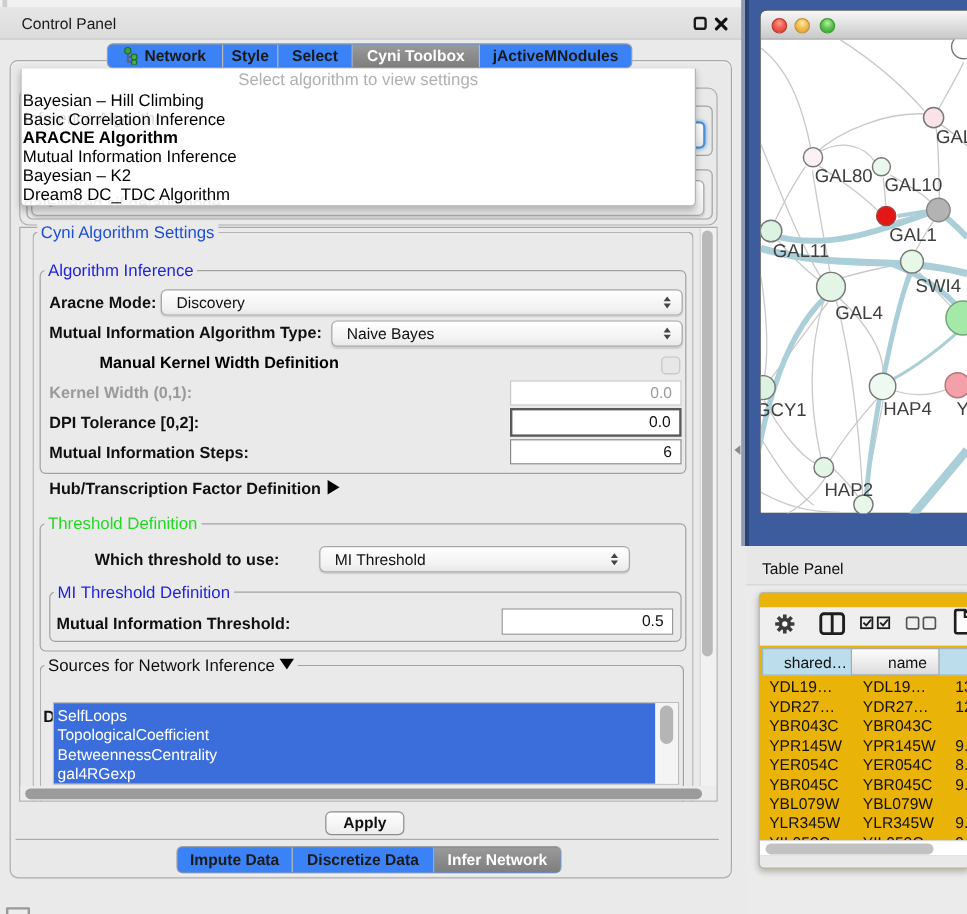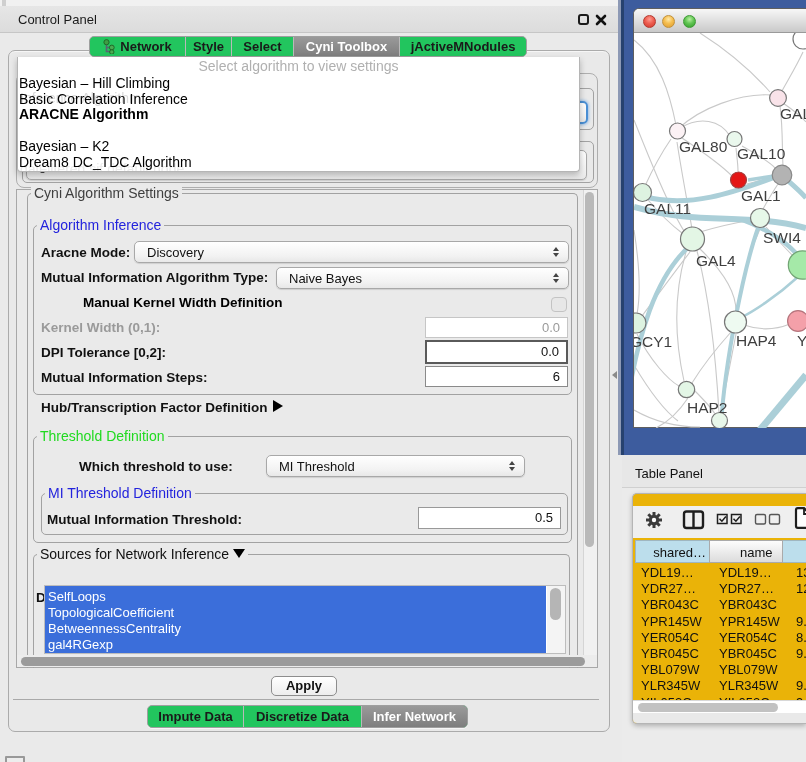--- a/index.html
+++ b/index.html
@@ -8,21 +8,21 @@
 .abs { position:absolute; }
 .group { position:absolute; border:1px solid #a2a2a2; border-radius:5px; }
 .gtitle { position:absolute; top:-9px; left:3px; background:#eaeaea; padding:0 3px; font-size:14px; line-height:17px; white-space:nowrap; }
 .blab { position:absolute; font-weight:bold; white-space:nowrap; font-size:13.5px; }
 .combo { position:absolute; background:linear-gradient(#ffffff,#f2f2f2 70%,#e8e8e8); border:1px solid #a8a8a8; border-radius:5px; box-shadow:0 1px 1px rgba(0,0,0,0.12); }
 .combo .ct { position:absolute; left:12px; top:50%; transform:translateY(-50%); white-space:nowrap; }
 .arr { position:absolute; right:8px; top:50%; width:7px; height:14px; transform:translateY(-50%); }
 .arr:before { content:""; position:absolute; left:0; top:2px; border-left:3px solid transparent; border-right:3px solid transparent; border-bottom:4px solid #444; }
 .arr:after { content:""; position:absolute; left:0; bottom:2px; border-left:3px solid transparent; border-right:3px solid transparent; border-top:4px solid #444; }
 .field { position:absolute; background:#fff; border:1px solid #999; text-align:right; padding-right:7px; line-height:20px; }
-.seg { position:absolute; display:flex; background:#22c55e; border:1px solid #9f9f9f; border-radius:5px; overflow:hidden; box-shadow:0 1px 0 rgba(255,255,255,0.6); }
+.seg { position:absolute; display:flex; background:#3b82f6; border:1px solid #9f9f9f; border-radius:5px; overflow:hidden; box-shadow:0 1px 0 rgba(255,255,255,0.6); }
 .seg div { display:flex; align-items:center; justify-content:center; font-weight:bold; color:#1a1a1a; border-right:1px solid #b9b9b9; }
 .seg div:last-child { border-right:none; }
 .seg div.sel { background:linear-gradient(#9a9a9a,#7e7e7e); color:#fff; }
 </style>
 </head>
 <body>
 
 <div class="abs" style="left:0;top:0;width:622px;height:762px;background:#eaeaea;"></div>
 <div class="abs" style="left:0;top:0;width:618px;height:6px;background:#f1f1f1;"></div>
 <div class="abs" style="left:2px;top:0;width:4px;height:6px;background:#cfcfcf;"></div>
@@ -42,21 +42,21 @@
 
 <div class="group" style="left:22px;top:88px;width:572px;height:42px;"></div>
 <div class="combo" style="left:26px;top:101px;width:562px;height:23px;border:2.5px solid #4a8fd4;box-shadow:0 0 3px 1px #9cc0e8;"></div>
 <div class="group" style="left:22px;top:141px;width:572px;height:42px;"></div>
 <div class="combo" style="left:26px;top:150px;width:561px;height:30px;">
     <span class="ct">galFiltered.sif default node</span>
     <span class="arr"></span>
   </div>
 
 <div class="group" style="left:27px;top:193px;width:551px;height:475px;border-bottom:none;border-radius:5px 5px 0 0;">
-  <div class="gtitle" style="color:#404040;">Cyni Algorithm Settings</div>
+  <div class="gtitle" style="color:#1d4ed8;">Cyni Algorithm Settings</div>
 </div>
 
 <div class="group" style="left:33px;top:225px;width:539px;height:170px;">
   <div class="gtitle" style="color:#2323dd;">Algorithm Inference</div>
 </div>
 <div class="blab" style="left:41px;top:245px;">Aracne Mode:</div>
 <div class="combo" style="left:134px;top:241px;width:435px;height:22px;">
     <span class="ct">Discovery</span>
     <span class="arr"></span>
   </div>
@@ -131,20 +131,21 @@
   <div style="width:126px;">jActiveMNodules</div>
 </div>
 
 <div class="abs" style="left:17px;top:57px;width:563px;height:115px;background:#fff;border:1px solid #b5b5b5;border-top:none;border-radius:0 0 4px 4px;box-shadow:0 3px 6px rgba(0,0,0,0.25);overflow:hidden;font-size:14px;">
   <div style="position:absolute;left:0;top:1px;width:100%;text-align:center;color:#b0b0b0;line-height:16px;">Select algorithm to view settings</div>
   <div style="position:absolute;left:2px;top:33px;color:#dadada;">Inference Algorithm</div>
   <div style="position:absolute;left:2px;top:104px;color:#ebebeb;">galFiltered.sif default node</div>
   <div style="position:absolute;left:1px;top:18px;line-height:16px;color:#000;white-space:nowrap;">Bayesian – Hill Climbing</div>
   <div style="position:absolute;left:1px;top:34px;line-height:16px;color:#000;white-space:nowrap;">Basic Correlation Inference</div>
   <div style="position:absolute;left:1px;top:49px;line-height:16px;color:#000;white-space:nowrap;font-weight:bold;">ARACNE Algorithm</div>
+  <div style="position:absolute;left:1px;top:65px;line-height:16px;color:#000;white-space:nowrap;">Mutual Information Inference</div>
   <div style="position:absolute;left:1px;top:81px;line-height:16px;color:#000;white-space:nowrap;">Bayesian – K2</div>
   <div style="position:absolute;left:1px;top:97px;line-height:16px;color:#000;white-space:nowrap;">Dream8 DC_TDC Algorithm</div>
 </div>
 
 <div class="abs" style="left:618px;top:0;width:188px;height:455px;background:#3d5c9e;"></div>
 <div class="abs" style="left:618px;top:0;width:3px;height:455px;background:#8d99b5;"></div>
 <div class="abs" style="left:621px;top:0;width:3px;height:455px;background:#27426f;"></div>
 
 <div class="abs" style="left:612px;top:371px;width:0;height:0;border-top:4px solid transparent;border-bottom:4px solid transparent;border-right:5px solid #8a8a8a;"></div>
 

